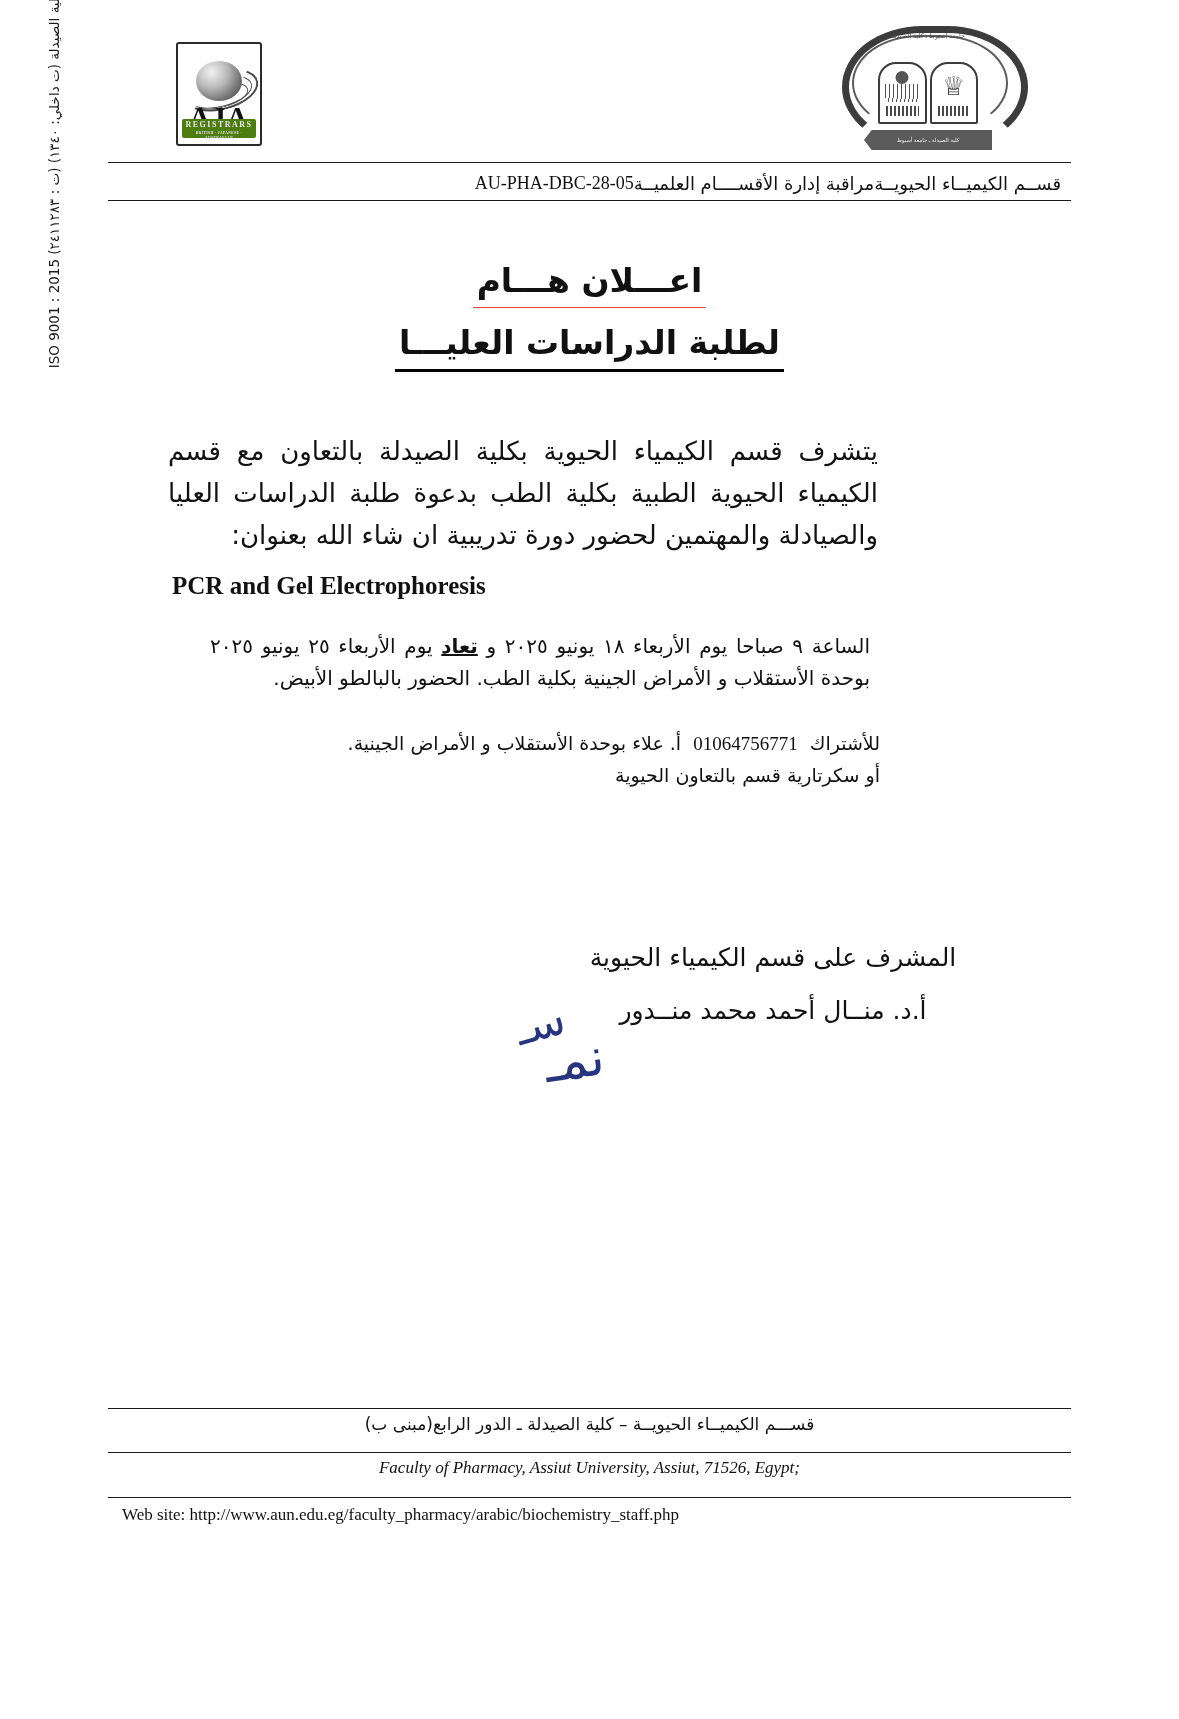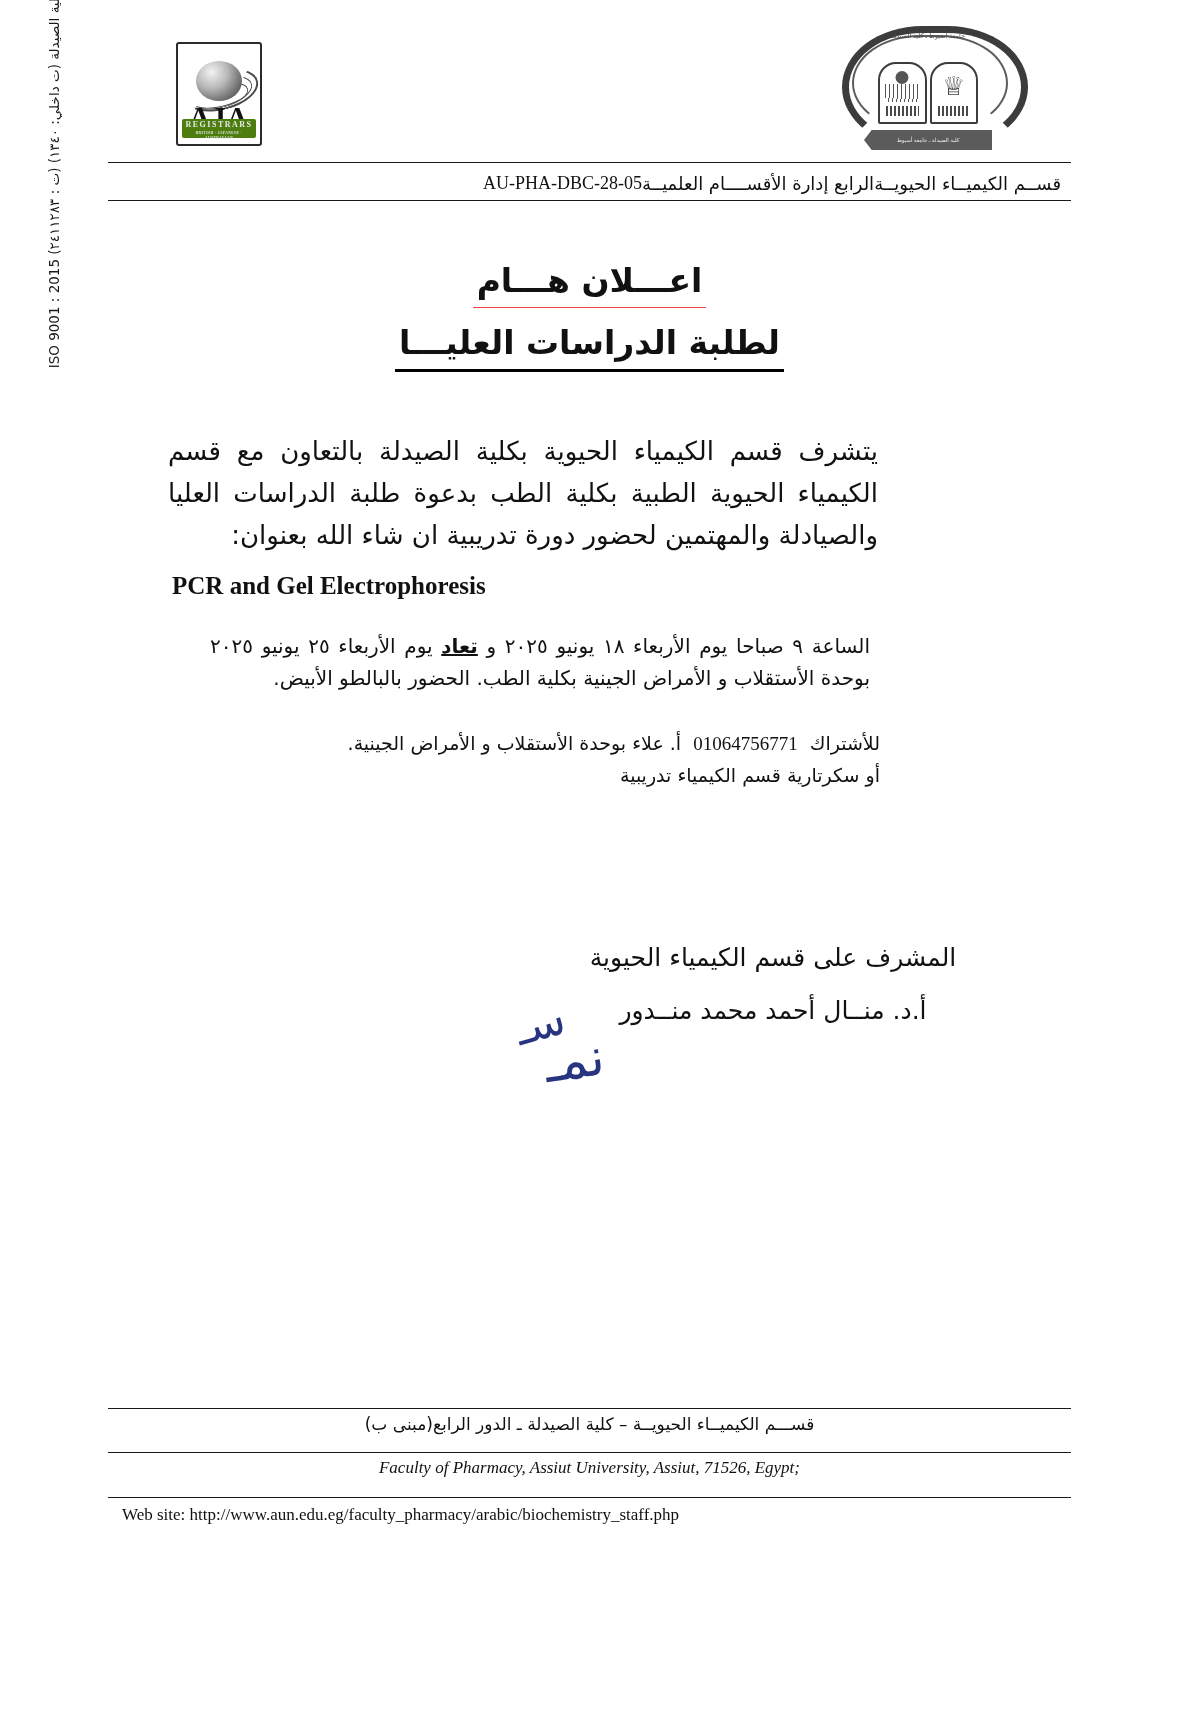--- a/index.html
+++ b/index.html
@@ -198,41 +198,41 @@
         <div class="emb-snake">♕</div>
         <div class="emb-base"></div>
       </div>
     </div>
     <div class="emb-ribbon">كلية الصيدلة ـ جامعة أسيوط</div>
   </div>
 
   <div class="hdr-rule"></div>
   <div class="hdr-row">
     <div class="hdr-code">AU-PHA-DBC-28-05</div>
-    <div class="hdr-mid">الرابع إدارة الأقســــام العلميــة</div>
+    <div class="hdr-mid">مراقبة إدارة الأقســــام العلميــة</div>
     <div class="hdr-right">قســم الكيميــاء الحيويــة</div>
   </div>
   <div class="hdr-rule b"></div>
 
   <div class="iso-side">ضبـط الوثائق ـ وحدة ضمان الجودة والاعتماد ـ المبنى الإداري الدور الخامس ـ كلية الصيدلة (ت داخلي: ١٣٤٠) (ت : ٢٤١١٢٨٣) ISO 9001 : 2015</div>
 
   <div class="title">
     <div><span class="l1">اعـــلان هـــام</span></div>
     <div><span class="l2">لطلبة الدراسات العليـــا</span></div>
   </div>
 
   <div class="body-par">يتشرف قسم الكيمياء الحيوية بكلية الصيدلة بالتعاون مع قسم الكيمياء الحيوية الطبية بكلية الطب بدعوة طلبة الدراسات العليا والصيادلة والمهتمين لحضور دورة تدريبية ان شاء الله بعنوان:</div>
 
   <div class="course-title">PCR and Gel Electrophoresis</div>
 
   <div class="dates"><span>الساعة ٩ صباحا يوم الأربعاء ١٨ يونيو ٢٠٢٥ و </span><u>تعاد</u><span> يوم الأربعاء ٢٥ يونيو ٢٠٢٥ بوحدة الأستقلاب و الأمراض الجينية بكلية الطب. الحضور بالبالطو الأبيض.</span></div>
 
   <div class="contact">
     <div><span>للأشتراك</span>&nbsp;&nbsp;<span class="phone">01064756771</span>&nbsp;&nbsp;<span>أ. علاء بوحدة الأستقلاب و الأمراض الجينية.</span></div>
-    <div>أو سكرتارية قسم الكيمياء تدريبية</div>
+    <div>أو سكرتارية قسم بالتعاون الحيوية</div>
   </div>
 
   <div class="sig">
     <div>المشرف على قسم الكيمياء الحيوية</div>
     <div>أ.د. منــال أحمد محمد منــدور</div>
   </div>
   <div class="sig-mark">سـ<span class="s2">نمـ</span></div>
 
   <div class="ft-rule r1"></div>
   <div class="ft-ar">قســـم الكيميــاء الحيويــة – كلية الصيدلة ـ الدور الرابع(مبنى ب)</div>

